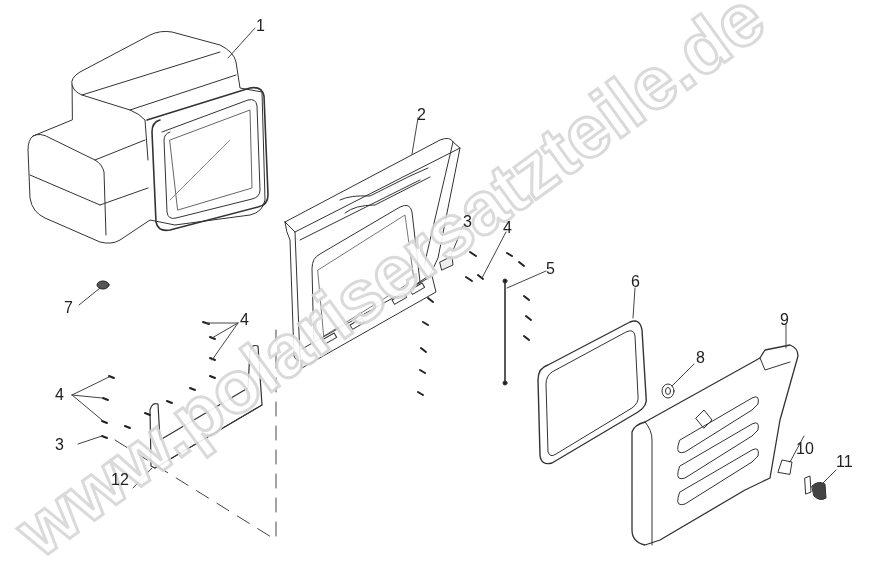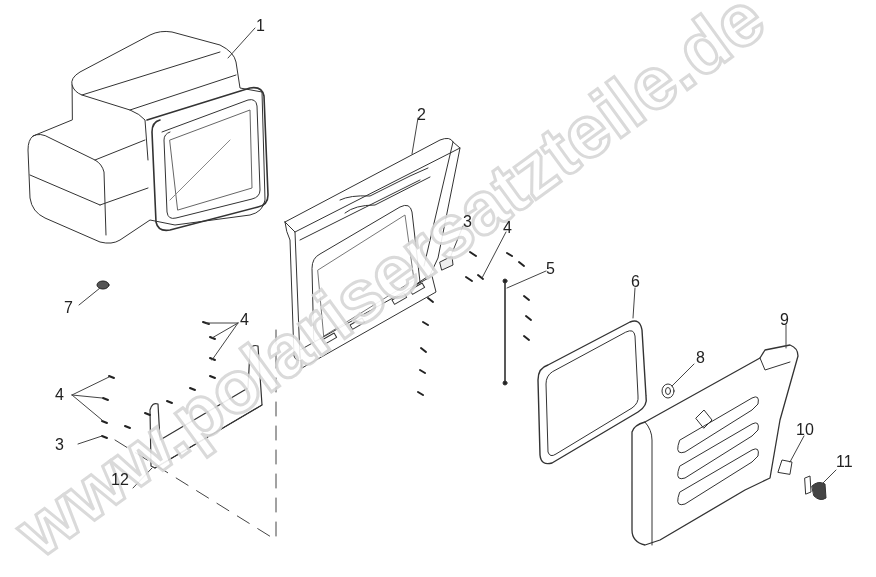--- a/index.html
+++ b/index.html
@@ -168,16 +168,16 @@
 <div class="callout" style="left:417px;top:107px;">2</div>
 <div class="callout" style="left:463px;top:214px;">3</div>
 <div class="callout" style="left:503px;top:220px;">4</div>
 <div class="callout" style="left:546px;top:261px;">5</div>
 <div class="callout" style="left:631px;top:274px;">6</div>
 <div class="callout" style="left:64px;top:300px;">7</div>
 <div class="callout" style="left:240px;top:312px;">4</div>
 <div class="callout" style="left:780px;top:312px;">9</div>
 <div class="callout" style="left:696px;top:350px;">8</div>
 <div class="callout" style="left:55px;top:387px;">4</div>
-<div class="callout" style="left:796px;top:422px;">10</div>
+<div class="callout" style="left:796px;top:441px;">10</div>
 <div class="callout" style="left:55px;top:437px;">3</div>
 <div class="callout" style="left:836px;top:454px;">11</div>
 <div class="callout" style="left:111px;top:472px;text-align:right;">12</div>
 
 </body></html>

